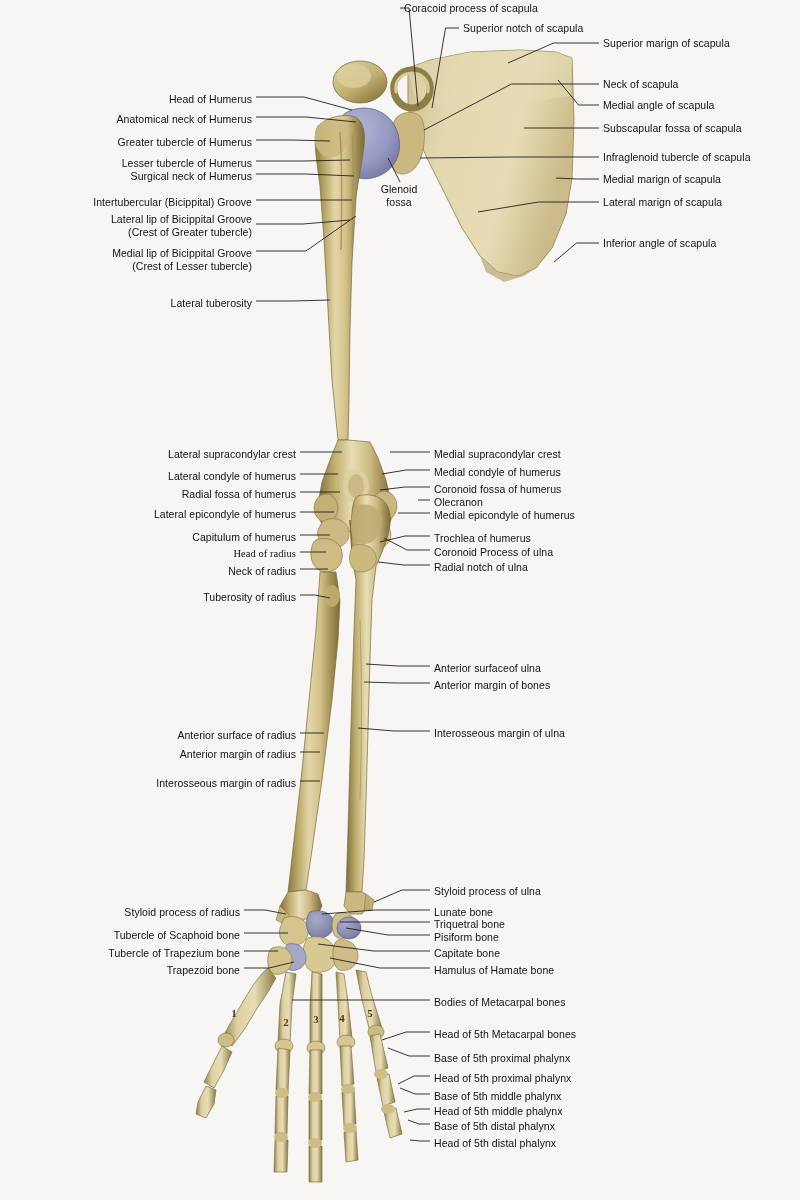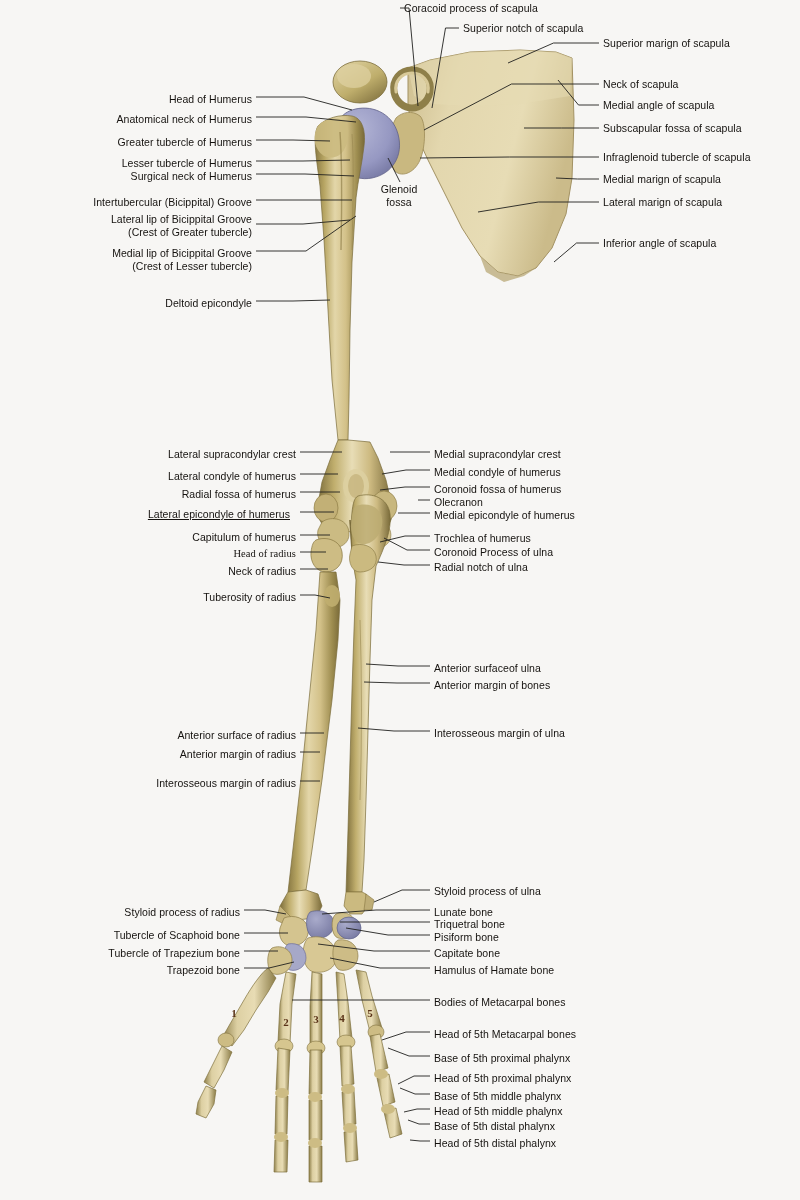--- a/index.html
+++ b/index.html
@@ -329,25 +329,25 @@
       <div class="label right-al" style="left: 252px; top: 93px;">Head of Humerus</div>
       <div class="label right-al" style="left: 252px; top: 113px;">Anatomical neck of Humerus</div>
       <div class="label right-al" style="left: 252px; top: 136px;">Greater tubercle of Humerus</div>
       <div class="label right-al" style="left: 252px; top: 157px;">Lesser tubercle of Humerus</div>
       <div class="label right-al" style="left: 252px; top: 170px;">Surgical neck of Humerus</div>
       <div class="label right-al" style="left: 252px; top: 196px;">Intertubercular (Bicippital) Groove</div>
       <div class="label right-al two-line" style="left: 252px; top: 213px;">Lateral lip of Bicippital Groove
 (Crest of Greater tubercle)</div>
       <div class="label right-al two-line" style="left: 252px; top: 247px;">Medial lip of Bicippital Groove
 (Crest of Lesser tubercle)</div>
-      <div class="label right-al" style="left: 252px; top: 297px;">Deltoid epicondyle</div>
+      <div class="label right-al" style="left: 252px; top: 297px;">Lateral tuberosity</div>
       <div class="label right-al" style="left: 296px; top: 448px;">Lateral supracondylar crest</div>
       <div class="label right-al" style="left: 296px; top: 470px;">Lateral condyle of humerus</div>
       <div class="label right-al" style="left: 296px; top: 488px; padding-left: 12px;">Radial fossa of humerus</div>
-      <div class="label right-al" style="left: 290px; top: 508px; text-decoration: underline;">Lateral epicondyle of humerus</div>
+      <div class="label right-al" style="left: 296px; top: 508px;">Lateral epicondyle of humerus</div>
       <div class="label right-al" style="left: 296px; top: 531px;">Capitulum of humerus</div>
       <div class="label right-al" style="left: 296px; top: 548px; font-family: Liberation Serif, serif;">Head of radius</div>
       <div class="label right-al" style="left: 296px; top: 565px;">Neck of radius</div>
       <div class="label right-al" style="left: 296px; top: 591px;">Tuberosity of radius</div>
       <div class="label right-al" style="left: 296px; top: 729px;">Anterior surface of radius</div>
       <div class="label right-al" style="left: 296px; top: 748px;">Anterior margin of radius</div>
       <div class="label right-al" style="left: 296px; top: 777px;">Interosseous margin of radius</div>
       <div class="label right-al" style="left: 240px; top: 906px;">Styloid process of radius</div>
       <div class="label right-al" style="left: 240px; top: 929px;">Tubercle of Scaphoid bone</div>
       <div class="label right-al" style="left: 240px; top: 947px;">Tubercle of Trapezium bone</div>

